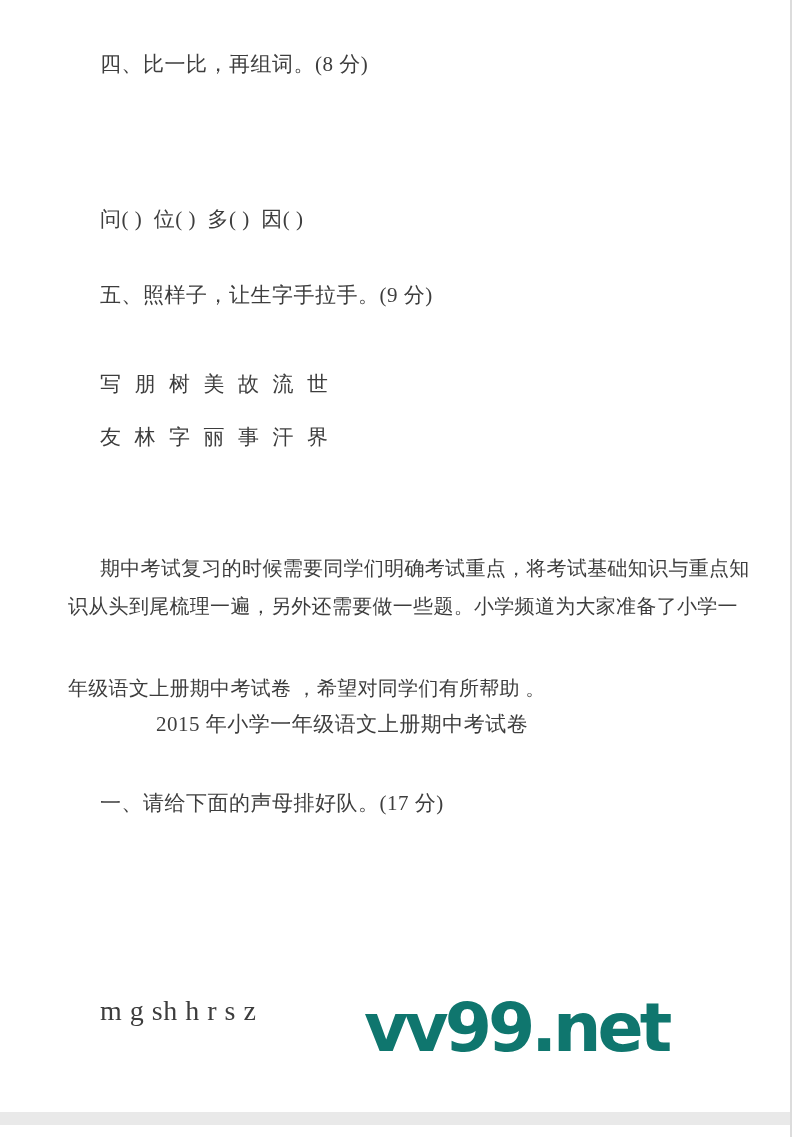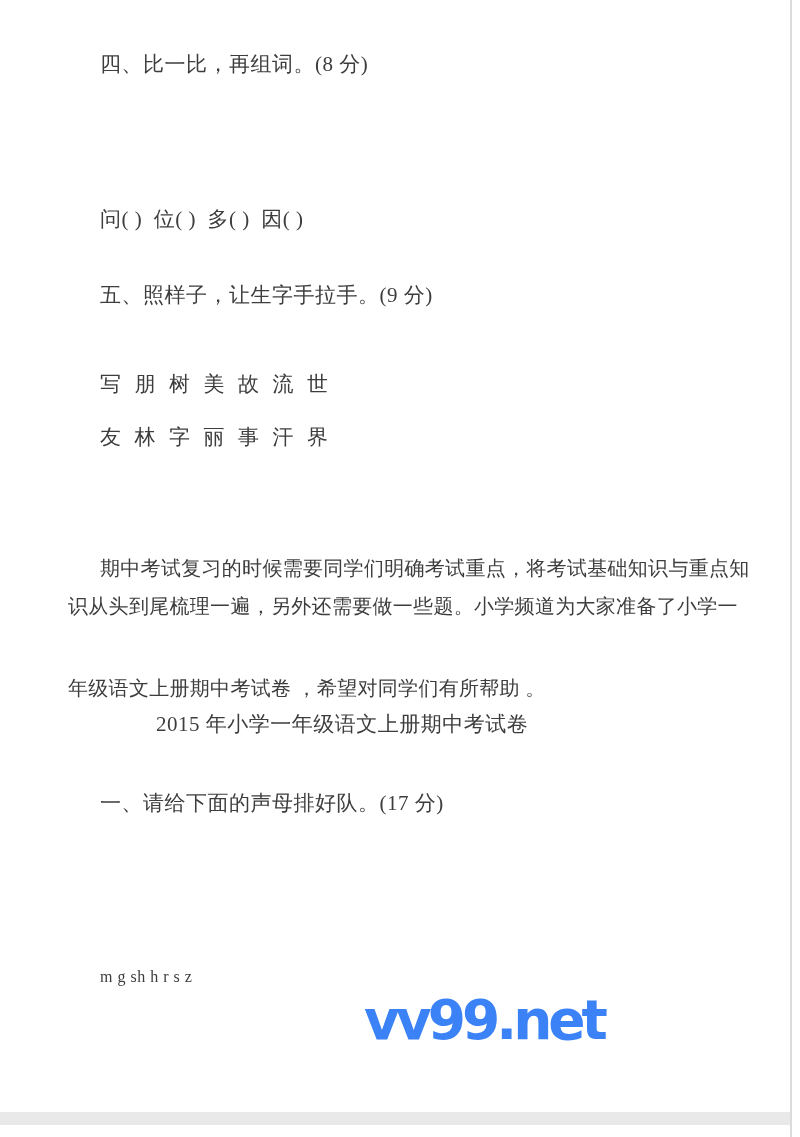--- a/index.html
+++ b/index.html
@@ -28,31 +28,31 @@
   .l-q4r2  { top: 207px; left: 100px; text-align: center; }
   .l-q5h   { top: 283px; left: 100px; }
   .l-q5r1  { top: 372px; left: 100px; letter-spacing: 1px; text-align: center; }
   .l-q5r2  { top: 425px; left: 100px; letter-spacing: 1px; }
   .l-p1    { top: 556px; left: 100px; font-size: 20px; letter-spacing: 0.3px; }
   .l-p2    { top: 594px; left: 68px;  font-size: 20px; letter-spacing: 0.3px; }
   .l-p3    { top: 632px; left: 68px;  font-size: 20px; letter-spacing: 0.3px; margin-top: 44px; }
   .l-title { top: 712px; left: 108px; margin-left: 48px; }
   .l-q1h   { top: 791px; left: 100px; }
   .l-pin1  { top: 871px; left: 100px; font-size: 22px; letter-spacing: 0.5px; }
-  .l-pin2  { top: 967px; left: 100px; font-size: 16px; letter-spacing: 0.5px; }
+  .l-pin2  { top: 994px; left: 100px; font-size: 28px; letter-spacing: 0.5px; }
 
   .watermark {
     position: absolute;
     top: 988px;
     left: 364px;
     font-family: "DejaVu Sans", sans-serif;
     font-weight: bold;
-    font-size: 55px;
+    font-size: 68px;
     letter-spacing: -4px;
-    color: #3b82f6;
+    color: #0f766e;
     user-select: none;
   }
   .right-edge-line {
     position: absolute;
     top: 0;
     left: 790px;
     width: 2px;
     height: 1137px;
     background: #dcdcdc;
   }

